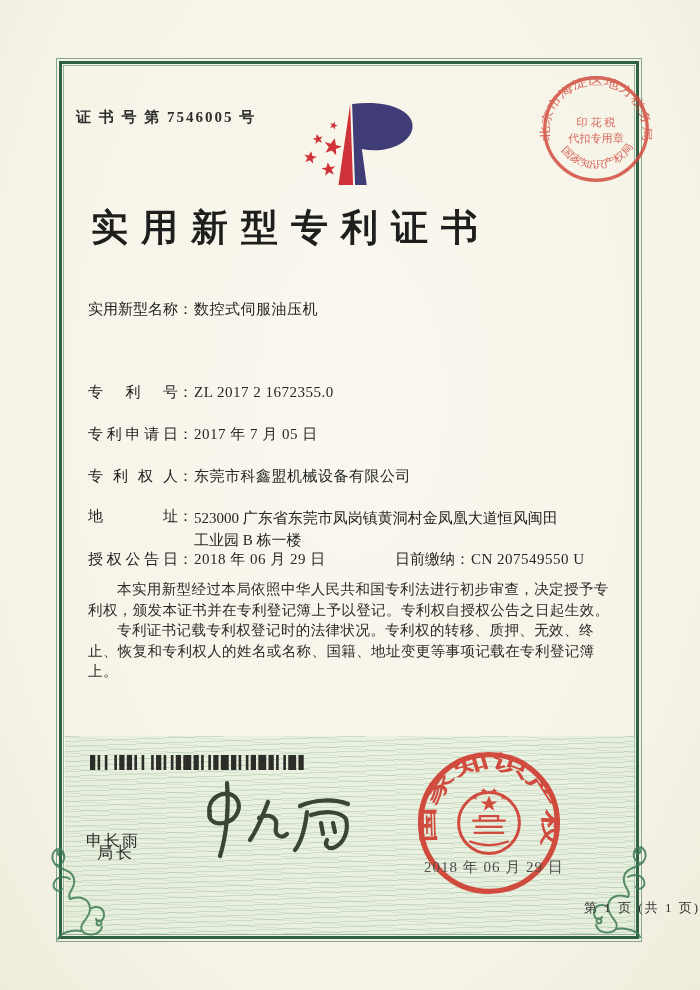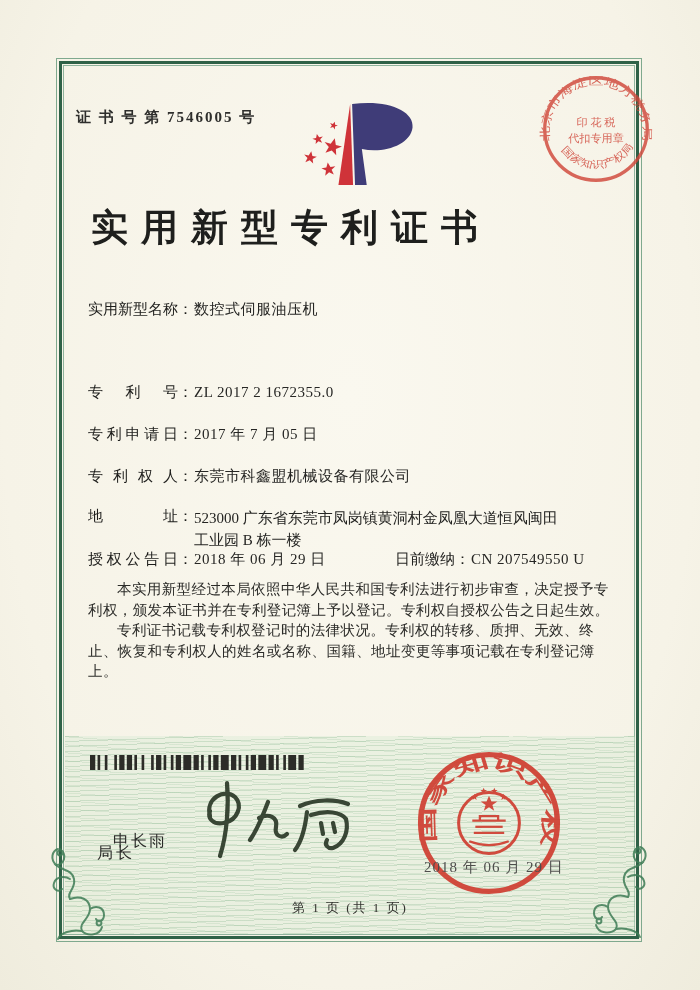--- a/index.html
+++ b/index.html
@@ -37,33 +37,33 @@
   .wave-panel { position:absolute; left:65px; top:736px; width:570px; height:198px;
     background-color:rgba(214,234,209,0.38);
     background-image:
       repeating-linear-gradient(178deg, rgba(110,168,122,0.25) 0 1px, rgba(0,0,0,0) 1px 5px),
       repeating-linear-gradient(184deg, rgba(110,168,122,0.15) 0 1px, rgba(0,0,0,0) 1px 8px);
   }
 
   .barcode { position:absolute; left:90px; top:755px; width:216px; height:15px; }
 
   .sig-title { position:absolute; left:97px; top:799px; font-size:16px; color:#2a2a28; letter-spacing:3px;margin-top:44px; }
-  .sig-name  { position:absolute; left:113px; top:831px; font-size:16px; color:#2a2a28; letter-spacing:2px; }
+  .sig-name  { position:absolute; left:86px; top:831px; font-size:16px; color:#2a2a28; letter-spacing:2px; }
   .sig-script { position:absolute; left:180px; top:776px; width:195px; height:95px; }
 
   .big-seal { position:absolute; left:413px; top:747px; width:152px; height:152px; }
   .seal-date { position:absolute; left:424px; top:858px; font-size:15px; color:#4e4e4c; letter-spacing:1px; z-index:5; }
 
   .tax-stamp { position:absolute; left:538px; top:71px; width:116px; height:116px; }
 
   .flourish { position:absolute; }
   .flourish-right { left:586px; top:843px; width:66px; height:96px; }
   .flourish-left  { left:46px;  top:845px; width:66px; height:96px; transform:scaleX(-1); }
 
-  .footer { position:absolute; left:0; top:899px; width:700px; text-align:center; font-size:13px; color:#33332f; letter-spacing:2px; }
+  .footer { position:absolute; left:0; top:899px; width:700px; text-align:right; font-size:13px; color:#33332f; letter-spacing:2px; }
 </style>
 </head>
 <body>
 
 <div class="page">
 
   <div class="frame">
     <div class="frame-inner"></div>
   </div>
 

